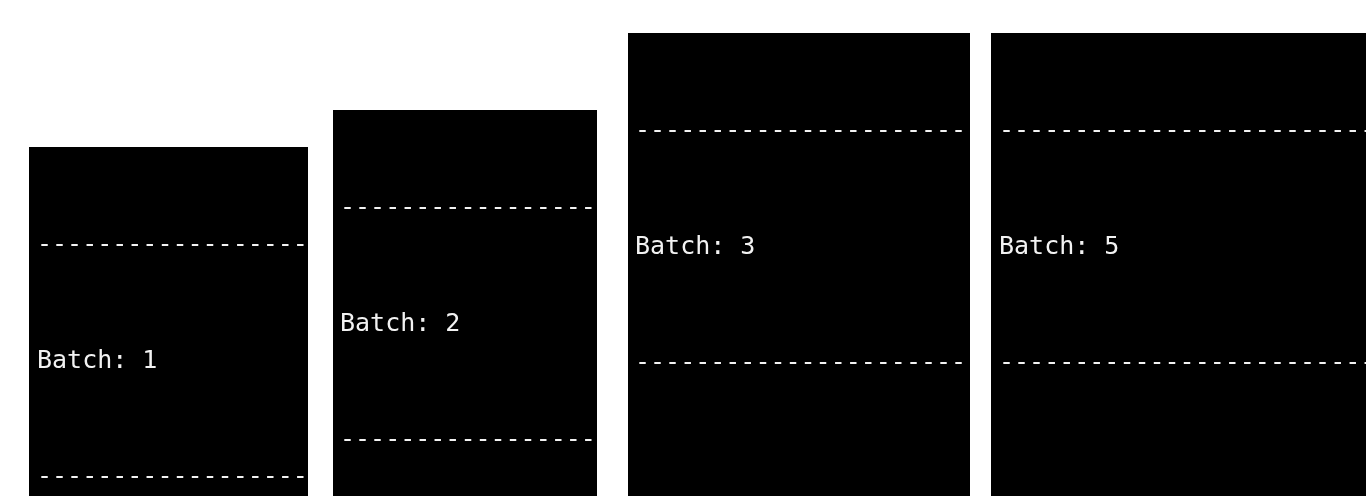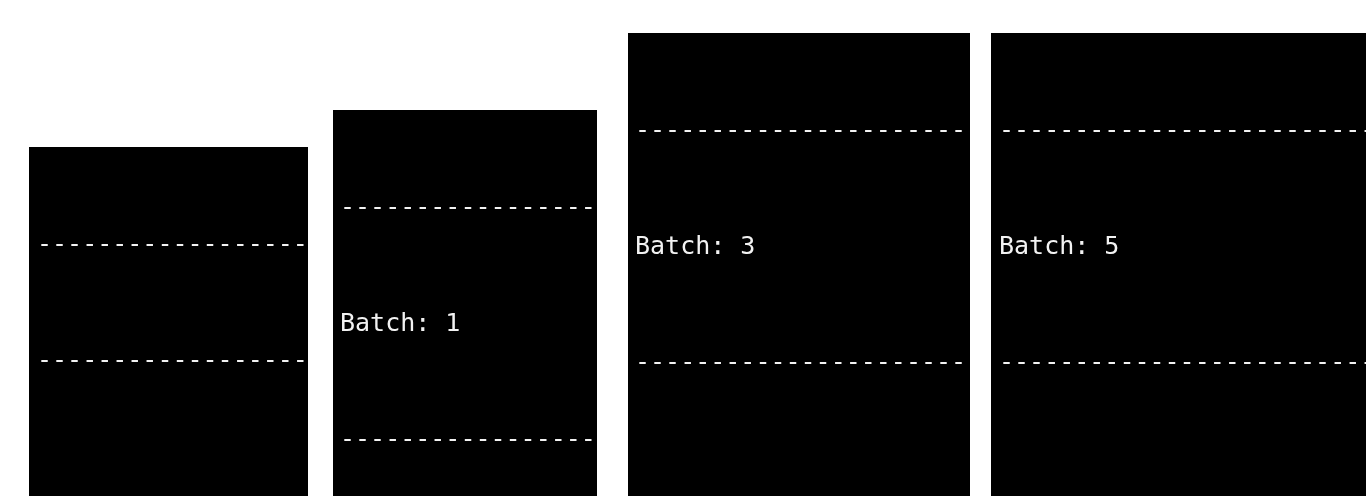--- a/index.html
+++ b/index.html
@@ -75,33 +75,34 @@
     padding: 0 0 0 8px;
     font-size: 25px;
     line-height: 38.8px;
   }
 </style>
 </head>
 <body>
 
 <div class="console-panel" id="panel-1">
   <span class="console-line">-------------------------------------------</span>
+  <span class="console-line">Batch: 1</span>
   <span class="console-line">-------------------------------------------</span>
   
   
   
   
   
   
   
 </div>
 
 <div class="console-panel" id="panel-2">
   <span class="console-line">-------------------------------------------</span>
-  <span class="console-line">Batch: 1</span>
+  <span class="console-line">Batch: 2</span>
   <span class="console-line">-------------------------------------------</span>
   
   
   
   
   
   
   
   
 </div>

